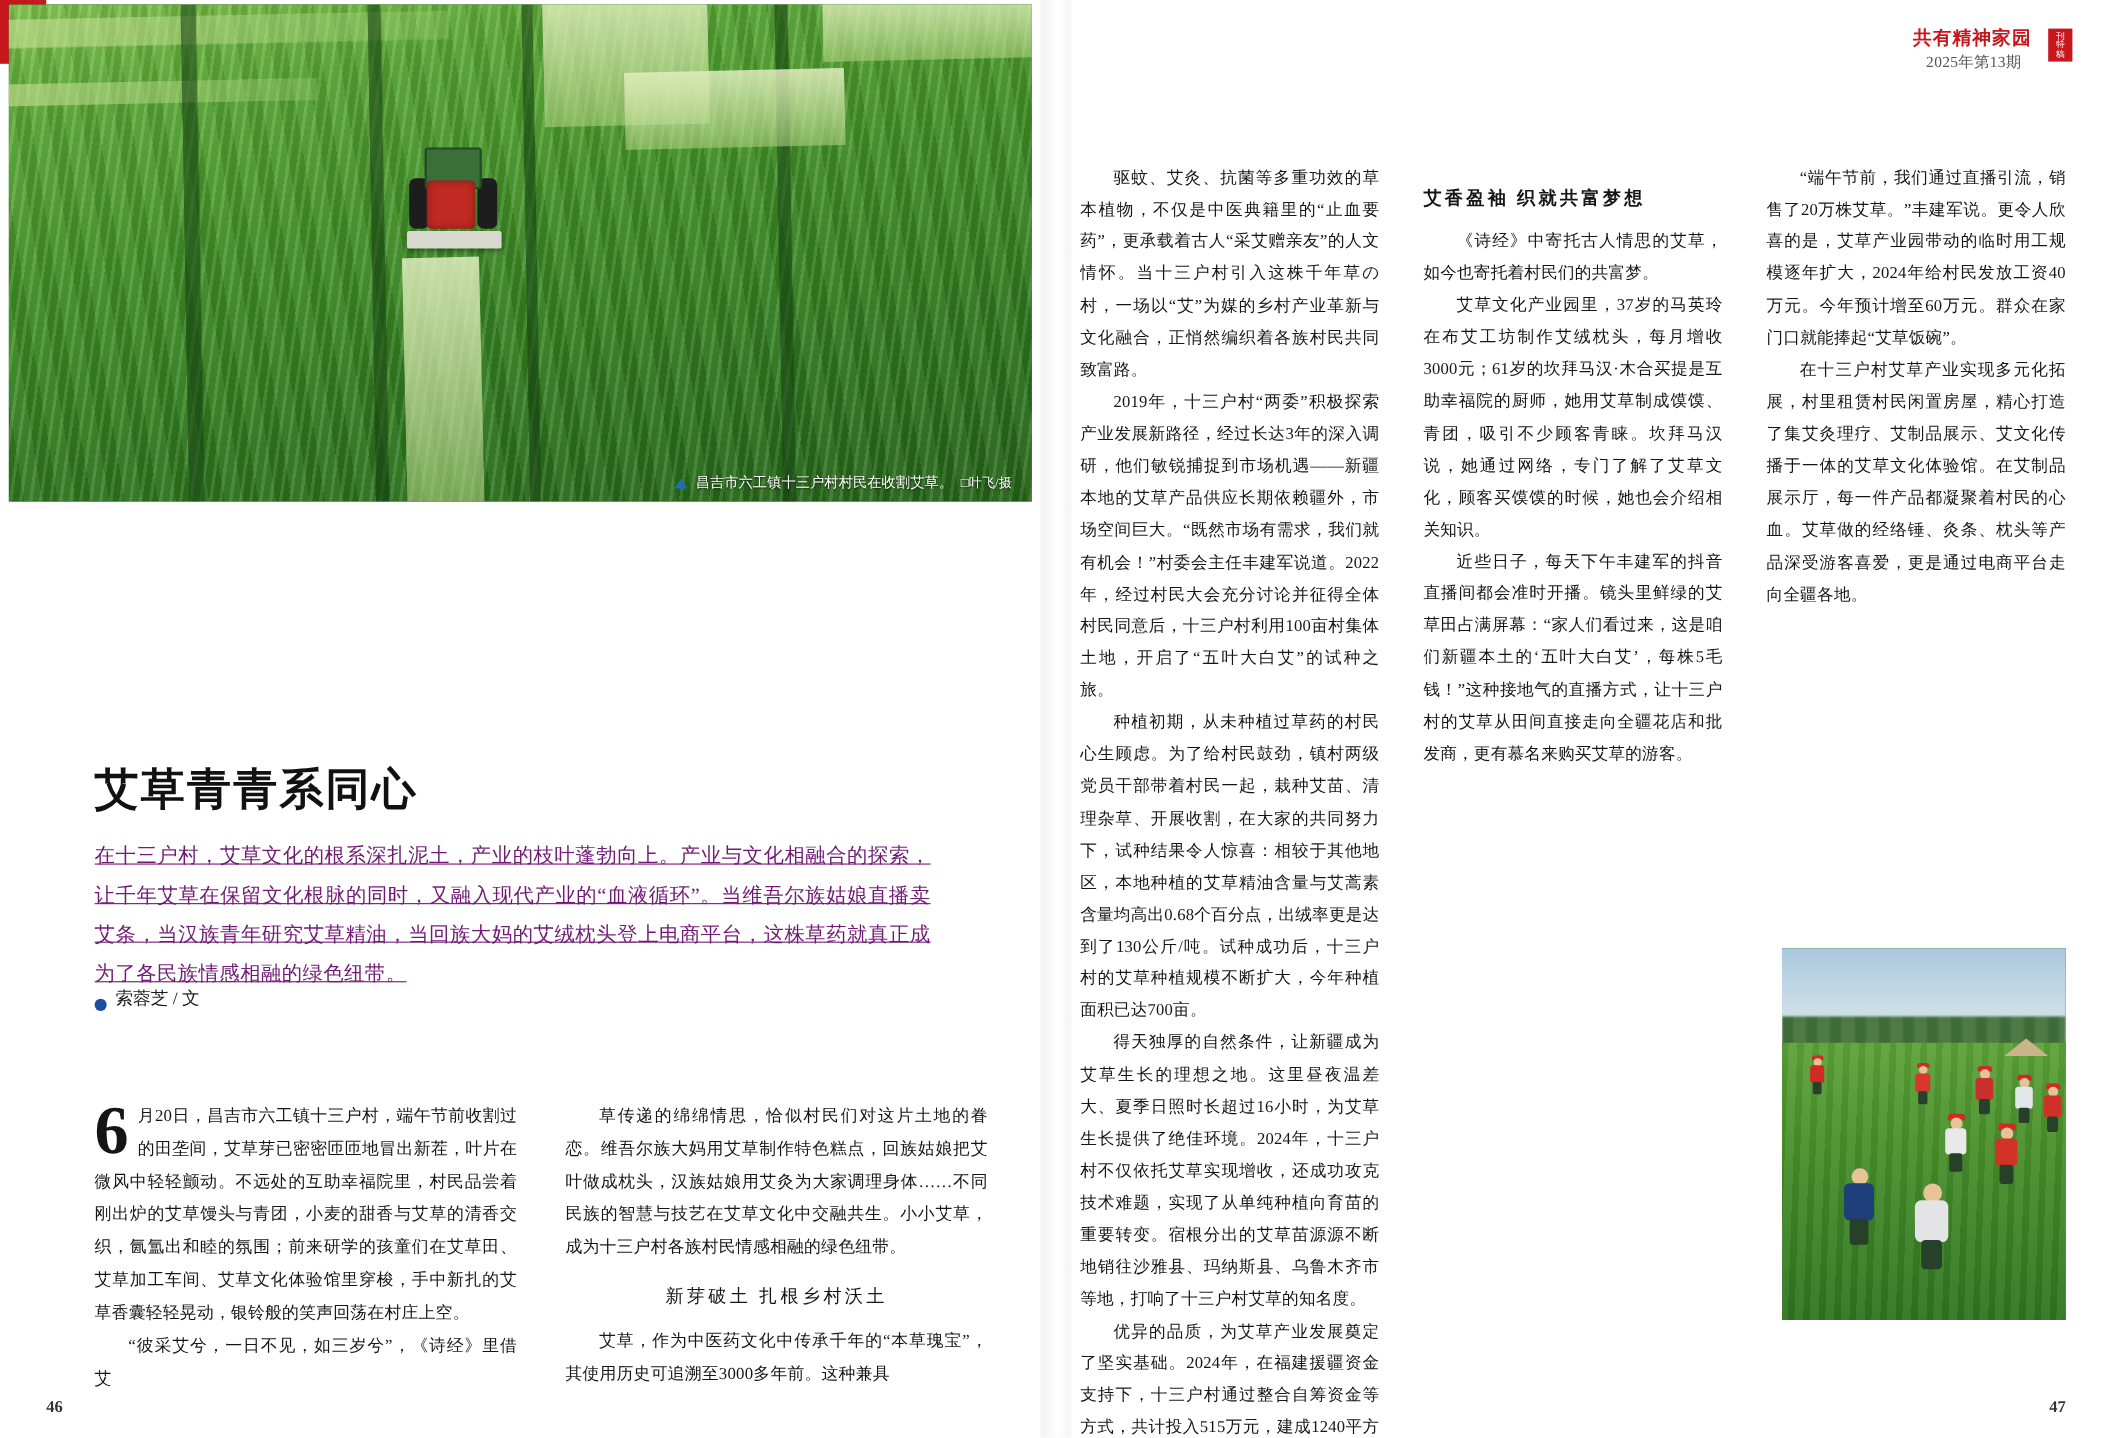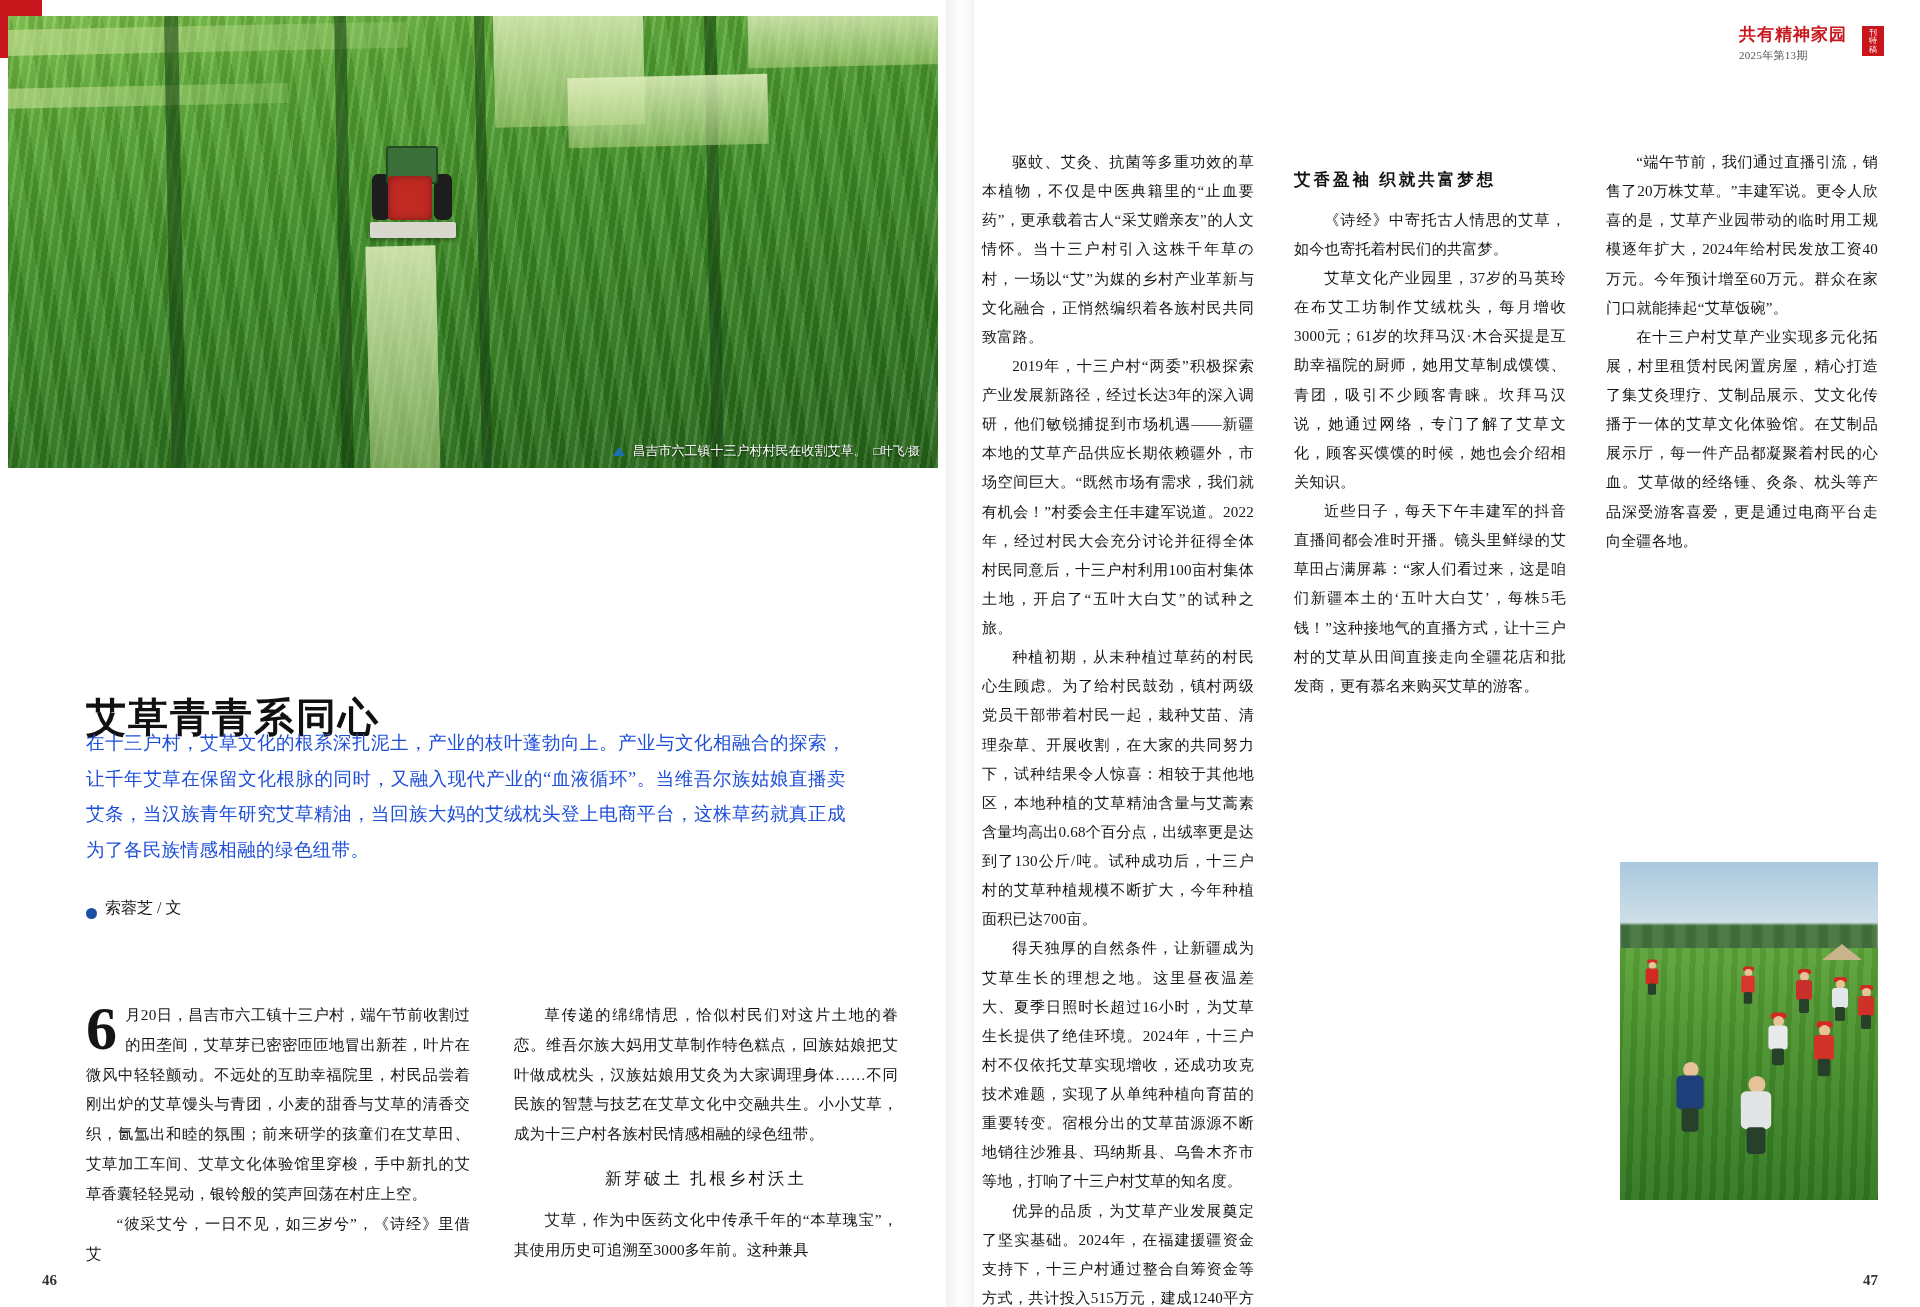--- a/index.html
+++ b/index.html
@@ -41,21 +41,21 @@
     font-family: "Liberation Serif", serif;
     font-size: 19px;
     font-weight: bold;
     letter-spacing: 1px;
     color: #111;
   }
 
   
   .hero {
     position: absolute;
-    left: 8px; top: 16px;
+    left: 8px; top: 4px;
     width: 930px; height: 452px;
     overflow: hidden;
     background: #2f6b1f;
   }
   .hero-field {
     position: absolute;
     inset: 0;
     background:
       repeating-linear-gradient(98deg, rgba(255,255,255,0.10) 0 3px, rgba(0,0,0,0.05) 3px 9px),
       repeating-linear-gradient(81deg, rgba(0,0,0,0.07) 0 14px, rgba(255,255,255,0.05) 14px 30px),
@@ -127,27 +127,28 @@
   .headline {
     position: absolute;
     left: 86px; top: 690px;
     font-size: 40px;
     font-weight: bold;
     letter-spacing: 2px;
     color: #111;
   }
   .intro {
     position: absolute;
-    left: 86px; top: 726px;
+    left: 86px; top: 762px;
     width: 760px;
     font-size: 18.5px;
     line-height: 1.92;
     letter-spacing: 0.4px;
     text-align: justify;
-    color: #1d4ed8;
+    color: #701a75;
+    text-decoration: underline;
   }
   .byline {
     position: absolute;
     left: 86px; top: 898px;
     font-size: 16px;
     display: flex; align-items: flex-end; gap: 8px;
   }
   .byline .dot {
     width: 11px; height: 11px; border-radius: 50%;
     background: #1b4fa0;
@@ -207,24 +208,25 @@
     display: flex; align-items: flex-start; gap: 15px;
   }
   .mag-title {
     font-size: 17px;
     font-weight: bold;
     color: #c8161d;
     letter-spacing: 1px;
     line-height: 1.1;
   }
   .mag-issue {
-    font-size: 11px;
+    font-size: 14px;
     color: #555;
     margin-top: 3px;
     letter-spacing: 0.3px;
+    margin-left: 12px;
   }
   .mag-badge {
     width: 22px; height: 30px;
     background: #c8161d;
     color: #fff;
     font-size: 8px;
     line-height: 1.05;
     text-align: center;
     padding-top: 3px;
     box-sizing: border-box;

